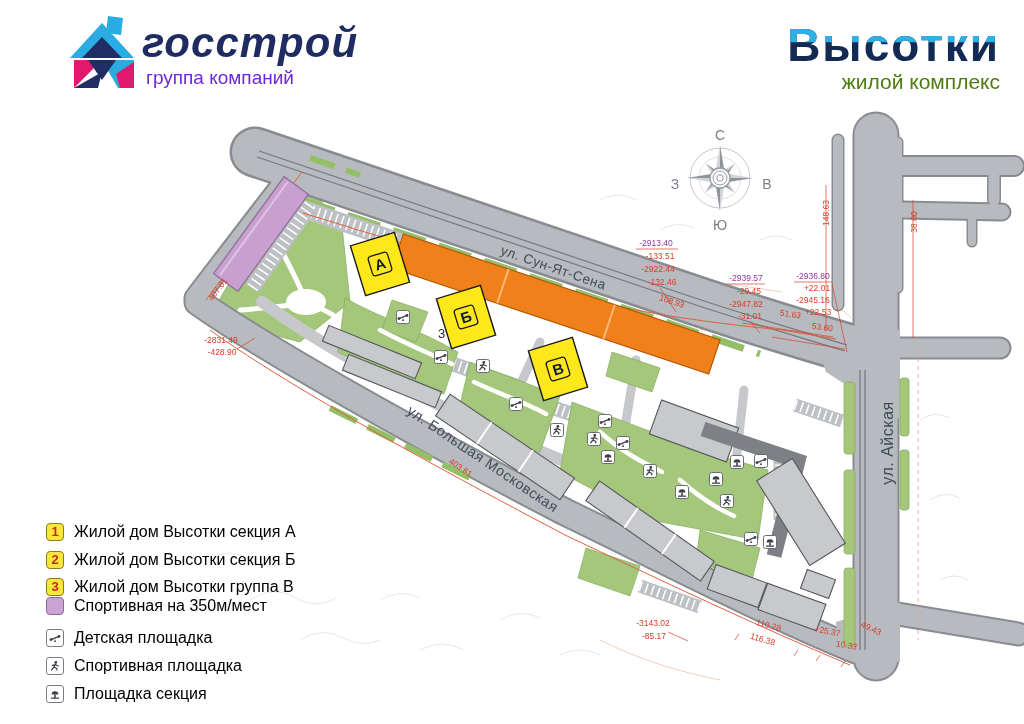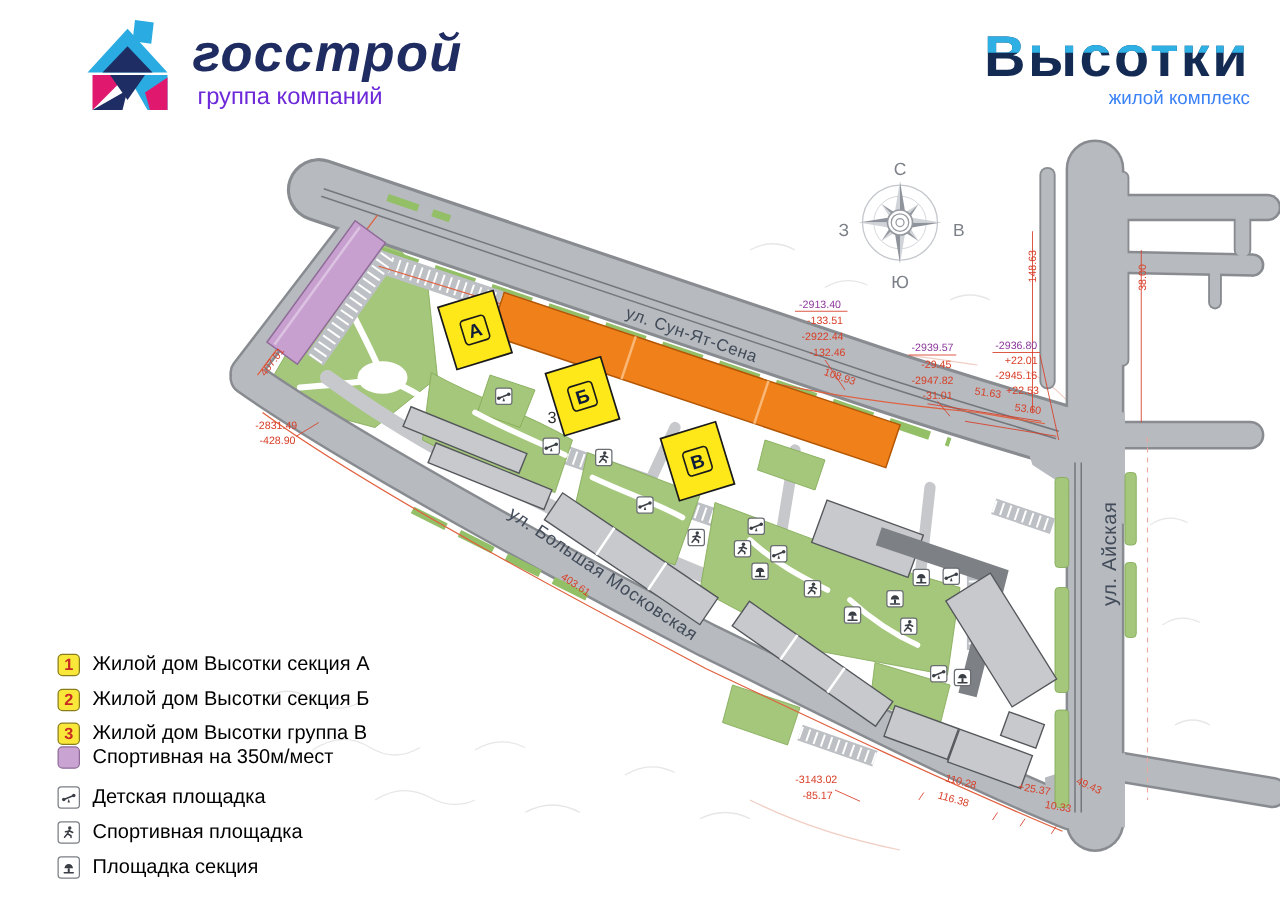--- a/index.html
+++ b/index.html
@@ -1,29 +1,29 @@
 <!DOCTYPE html>
 <html><head>
 <meta charset="utf-8">
 <style>
   html,body{margin:0;padding:0;background:#fff;}
   #stage{position:relative;width:1024px;height:724px;background:#fff;overflow:hidden;
          font-family:"Liberation Sans",sans-serif;}
   
   .brand{position:absolute;left:66px;top:14px;display:flex;align-items:flex-start;}
   .brand-house{width:76px;height:76px;}
-  .brand-text{margin-left:12px;padding-top:8px;}
+  .brand-text{margin-left:0;padding-top:8px;}
   .brand-name{font-size:42px;font-weight:bold;font-style:italic;color:#1e2c62;
               letter-spacing:1px;line-height:1;}
   .brand-tagline{font-size:19px;color:#6d28d9;margin-top:3px;margin-left:4px;}
   .project{position:absolute;right:24px;top:22px;text-align:right;}
   .project-name-wrap{position:relative;display:inline-block;}
   .pn{font-size:46px;font-weight:bold;letter-spacing:2px;line-height:1;color:#132a52;white-space:nowrap;margin-left:12px;}
   .pn.top{position:absolute;left:0;top:0;color:#2eb0e4;clip-path:inset(12% 0 56% 0);}
-  .project-tagline{font-size:15px;color:#3b82f6;margin-top:2px;}
+  .project-tagline{font-size:21px;color:#4d7c0f;margin-top:2px;}
   
   #map{position:absolute;left:0;top:0;}
   text{font-family:"Liberation Sans",sans-serif;}
   .road-d{fill:none;stroke:#888c91;stroke-linecap:round;stroke-linejoin:round;}
   .road-l{fill:none;stroke:#b7babe;stroke-linecap:round;stroke-linejoin:round;}
   .cline{fill:none;stroke:#74787d;stroke-width:1.2;}
   .verge{fill:none;stroke:#93bf67;}
   .lawn{fill:#a5c77b;stroke:#85ab59;stroke-width:.7;}
   .pad{fill:none;stroke:#bdc0c4;}
   .stall{fill:none;stroke:#fff;stroke-dasharray:1.6 4.6;}

